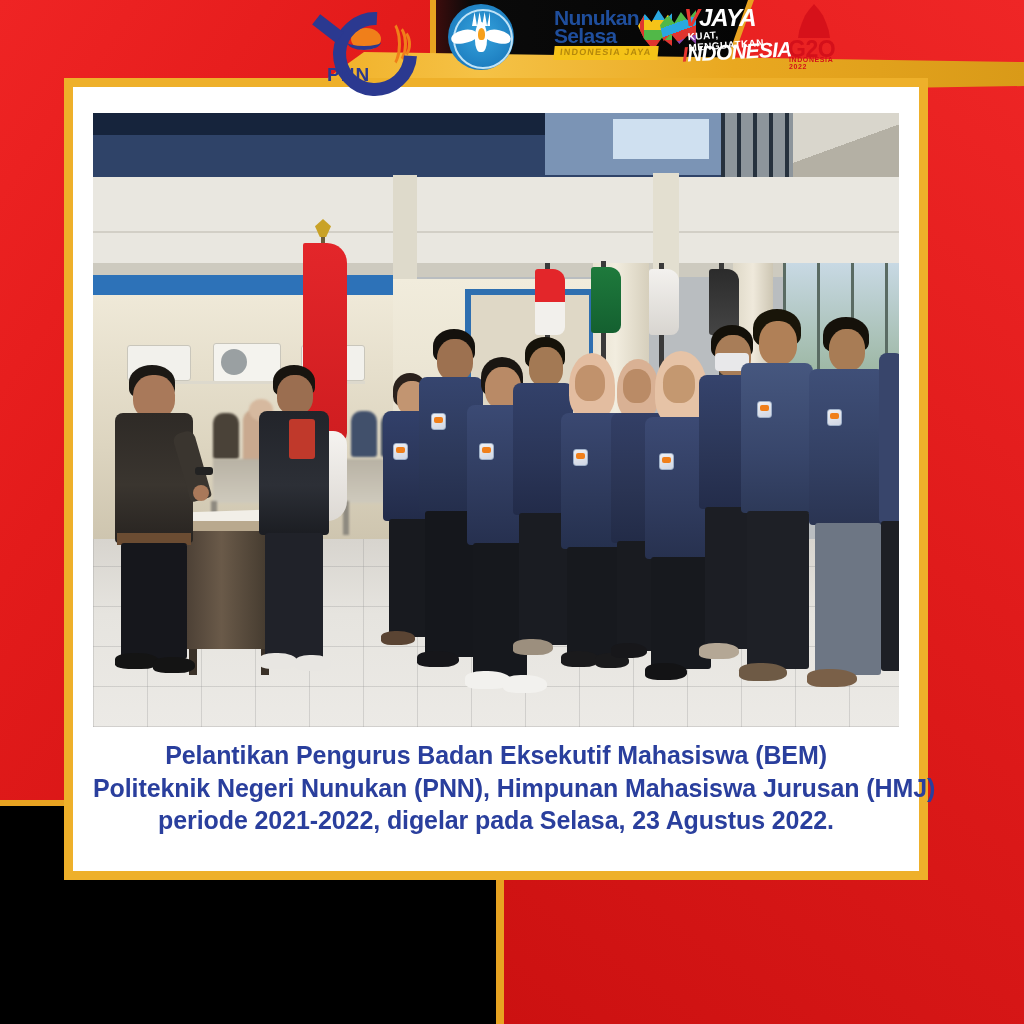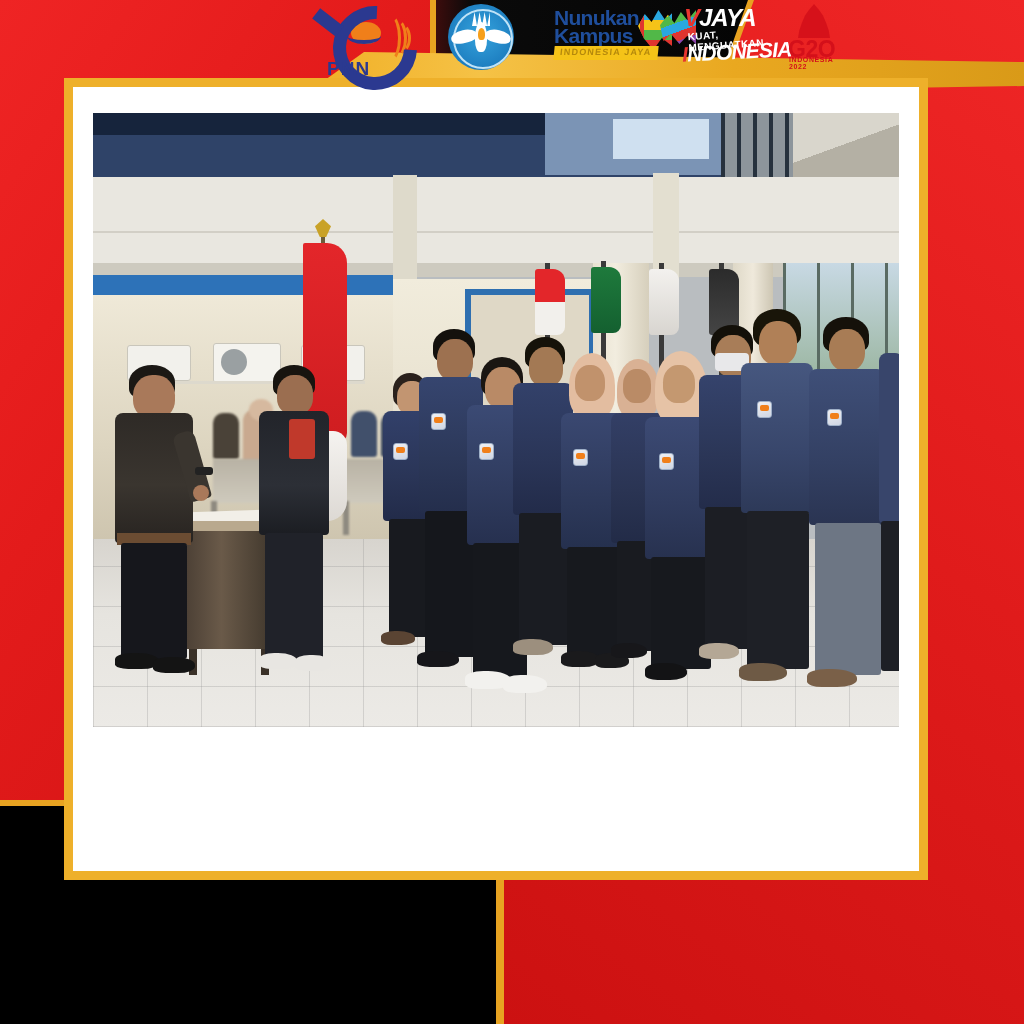--- a/index.html
+++ b/index.html
@@ -140,21 +140,21 @@
     text-align:center;color:#2a3f9d;
     font-weight:bold;font-size:25px;line-height:1.30;
     letter-spacing:-.1px;
   }
   .caption div{white-space:nowrap;}
 
   
   .logos{position:absolute;left:0;top:0;width:1024px;height:80px;z-index:7;}
   .logo{position:absolute;}
 
-  .pnn-wrap{left:305px;top:2px;width:120px;height:78px;}
+  .pnn-wrap{left:305px;top:8px;width:120px;height:78px;}
   .pnn-c{position:absolute;left:28px;top:4px;width:58px;height:58px;border-radius:50%;
      border:13px solid #2b3990;border-right-color:transparent;transform:rotate(-42deg);}
   .pnn-bar{position:absolute;left:8px;top:14px;width:30px;height:13px;background:#2b3990;
      transform:rotate(38deg);}
   .pnn-dot{position:absolute;left:46px;top:20px;width:30px;height:22px;border-radius:50%;
      background:#f07f1a;}
   .pnn-sw{position:absolute;left:42px;top:26px;width:34px;height:12px;
      border-bottom:4px solid #2b3990;border-radius:50%;}
   .pnn-w1,.pnn-w2,.pnn-w3{position:absolute;border:3px solid #f07f1a;border-radius:50%;
      border-left-color:transparent;border-top-color:transparent;border-bottom-color:transparent;}
@@ -270,21 +270,21 @@
       <div class="kem-rays"></div>
       <div class="kem-wing kem-wl"></div>
       <div class="kem-wing kem-wr"></div>
       <div class="kem-body"></div>
       <div class="kem-flame"></div>
     </div>
 
     <div class="logo km">
       <div class="km-px"></div>
       <div class="km-t1">Nunukan</div>
-      <div class="km-t2">Kampus</div>
+      <div class="km-t2">Selasa</div>
       <div class="km-rib">
         <span>INDONESIA JAYA</span>
       </div>
     </div>
 
     <div class="logo vok">
       <div class="vok-pix"></div>
       <div class="vok-t1"><b>V</b><span>JAYA</span></div>
       <div class="vok-t2">KUAT, MENGUATKAN</div>
       <div class="vok-t3"><b>I</b><span>NDONESIA</span></div>
@@ -487,16 +487,21 @@
         <div class="legs" style="left:722px;top:410px;width:66px;height:152px;background:#6d7684;"></div>
         <div class="shoe" style="left:714px;top:556px;width:50px;height:18px;background:#7a6048;"></div>
       </div>
 
       <div class="person">
         <div class="body" style="left:786px;top:240px;width:24px;height:170px;background:#38456b;"></div>
         <div class="legs" style="left:788px;top:408px;width:20px;height:150px;background:#1d1f25;"></div>
       </div>
     </div>
 
+    <div class="caption">
+      <div>Pelantikan Pengurus Badan Eksekutif Mahasiswa (BEM)</div>
+      <div>Politeknik Negeri Nunukan (PNN), Himpunan Mahasiswa Jurusan (HMJ)</div>
+      <div>periode 2021-2022, digelar pada Selasa, 23 Agustus 2022.</div>
+    </div>
   </div>
 
 
 </div>
 
 </body></html>

